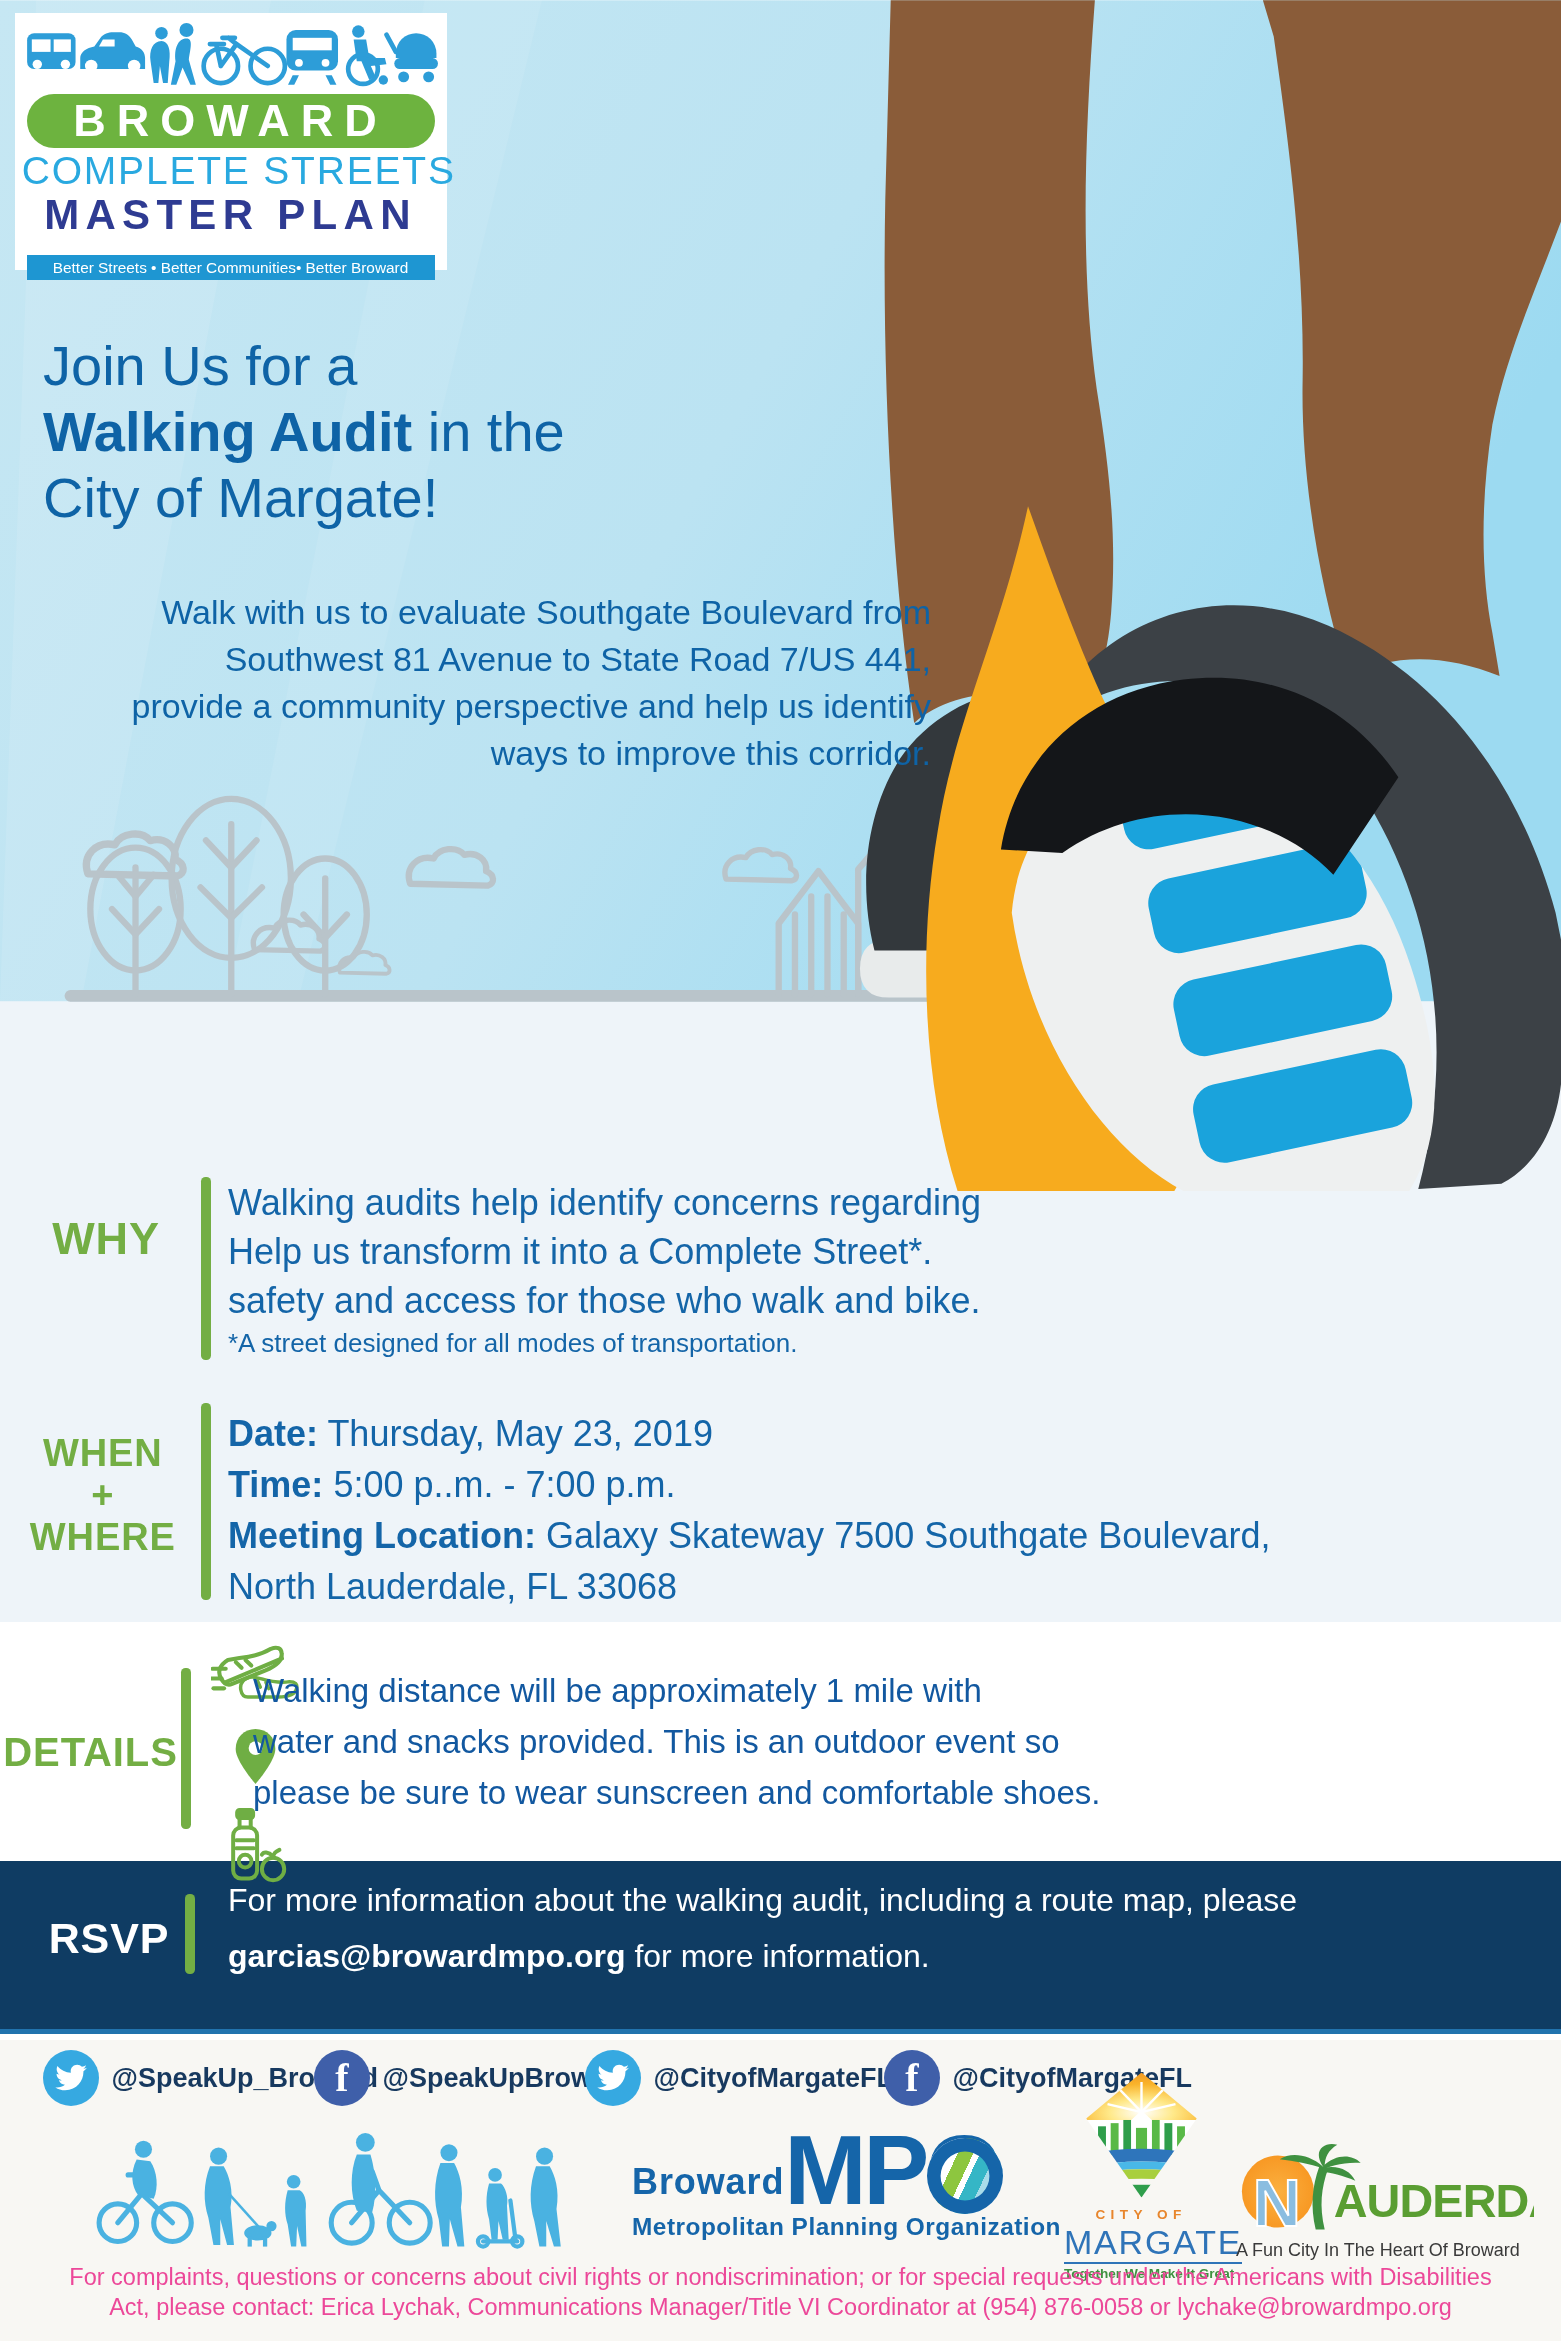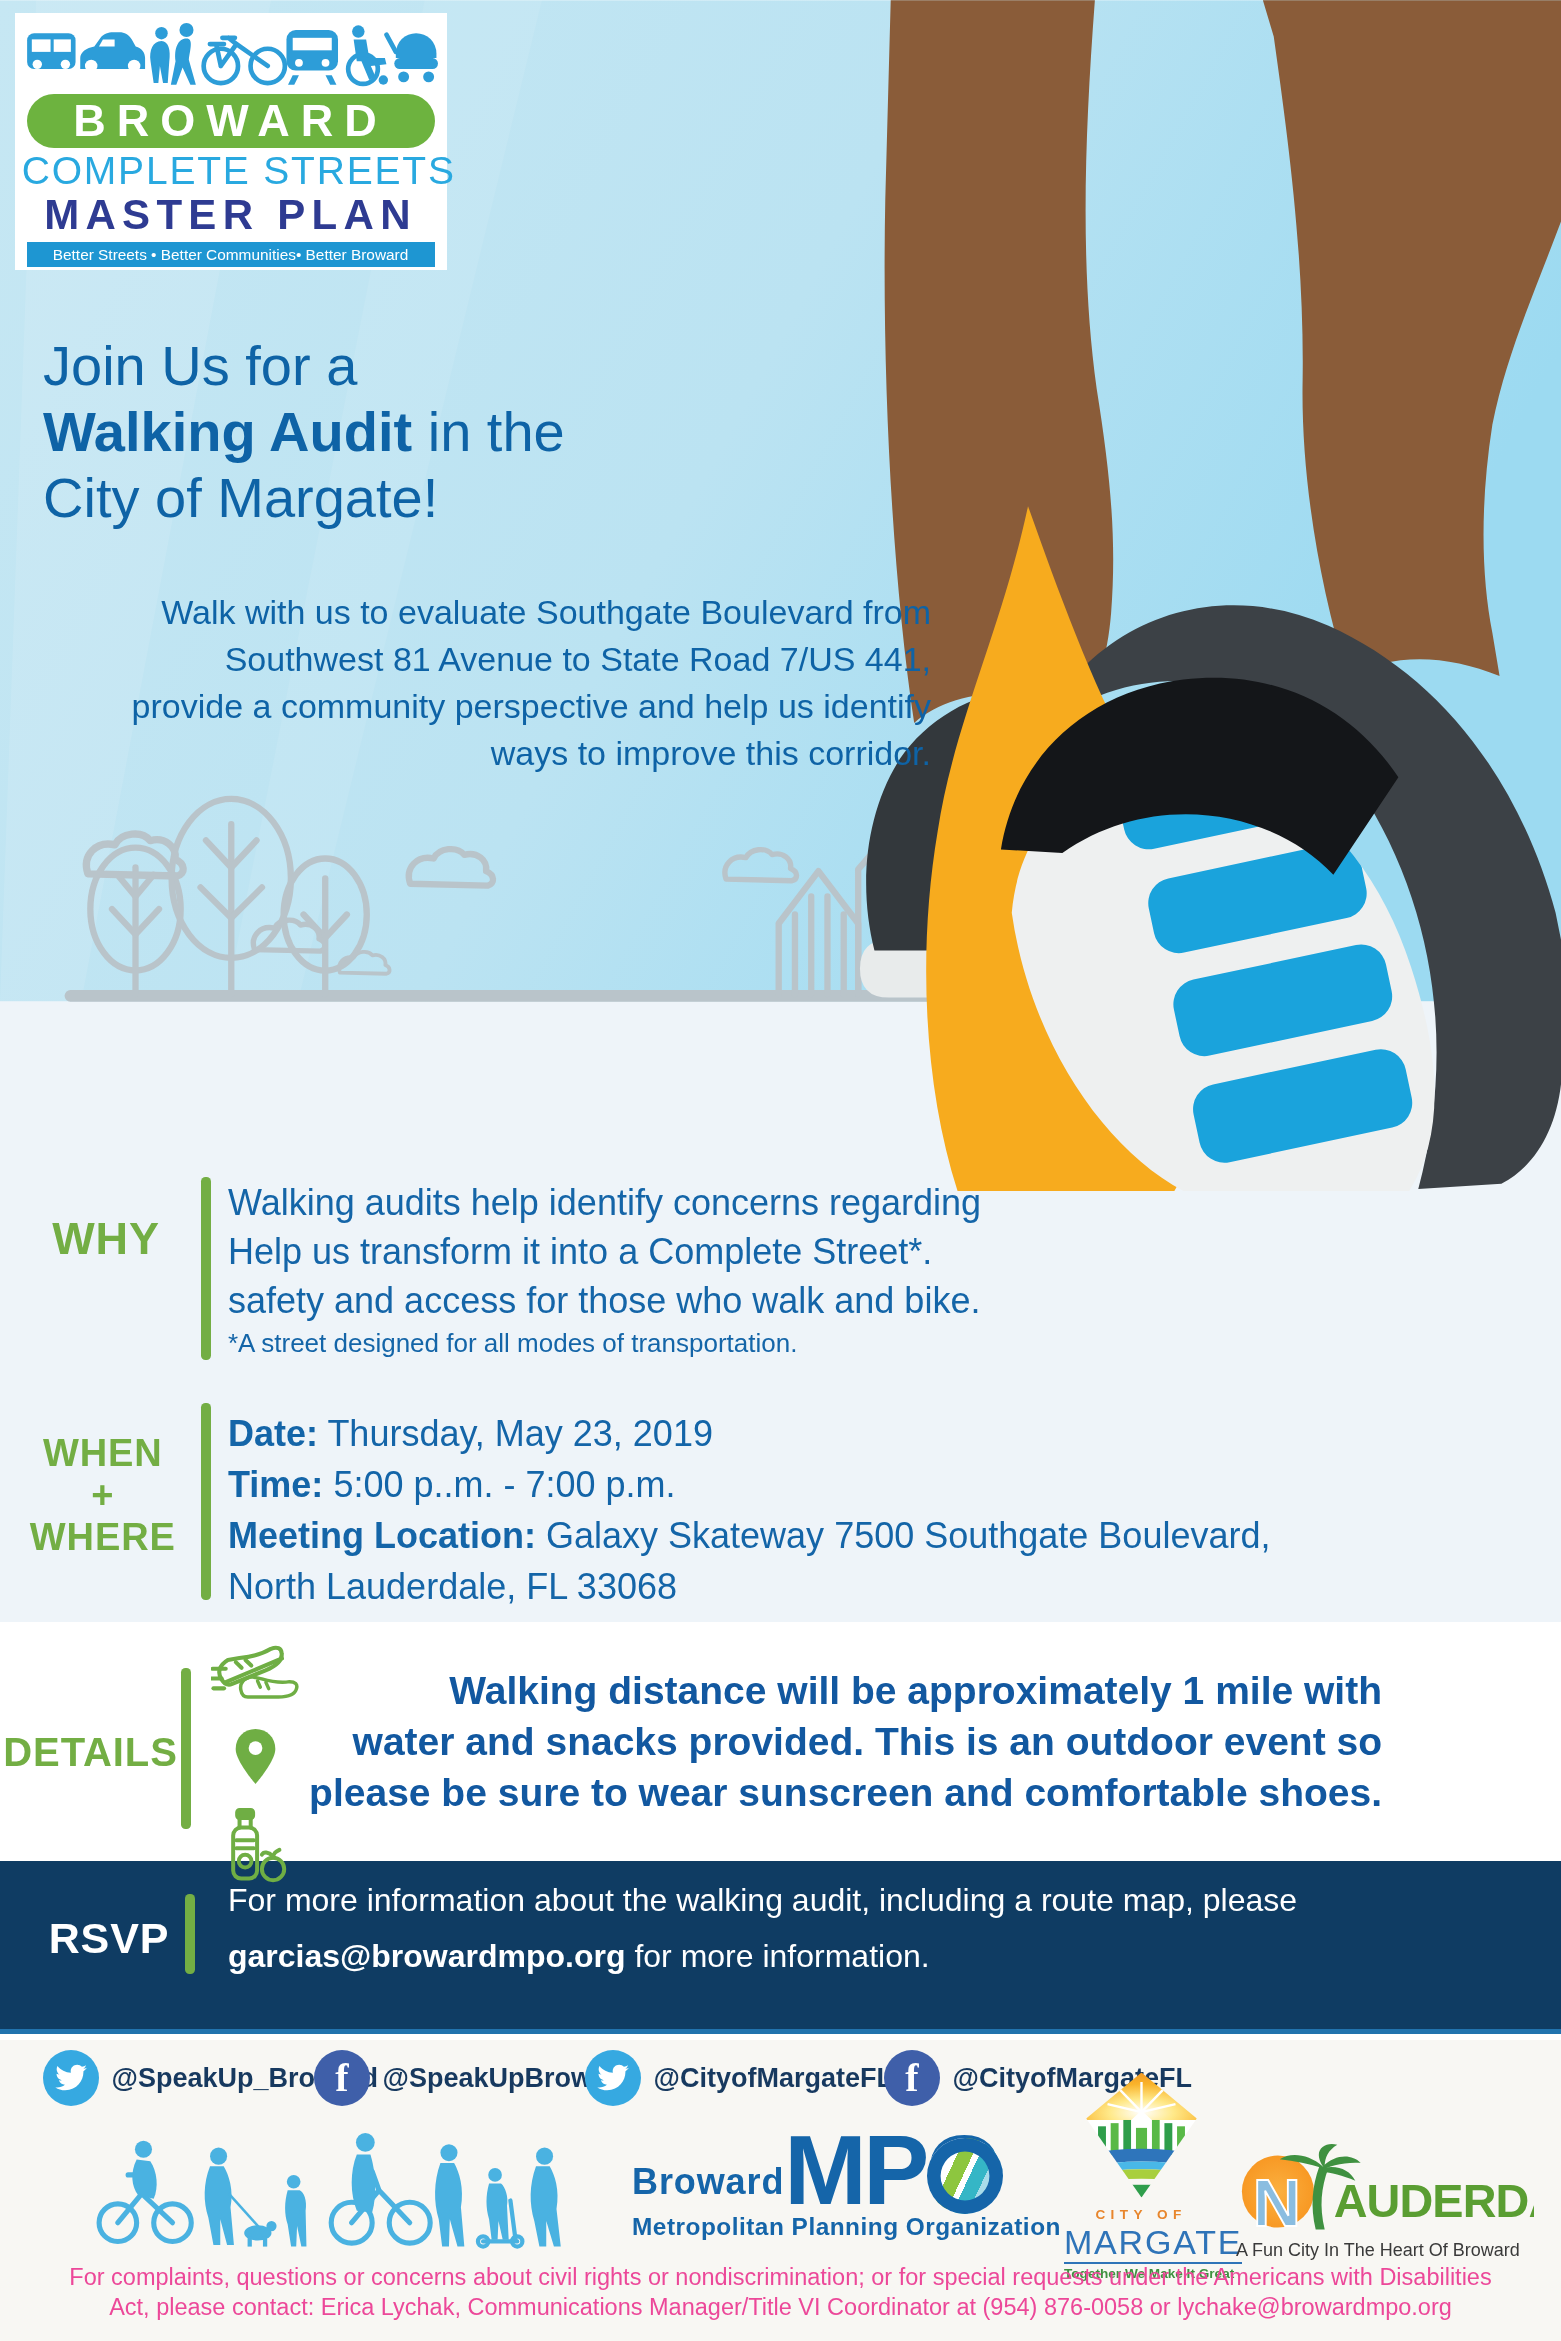--- a/index.html
+++ b/index.html
@@ -12,37 +12,37 @@
   .rsvp-bg{left:0;top:1861px;width:1561px;height:173px;background:#0f3c63;border-bottom:5.4px solid #2173ae;z-index:0}
   .footer-bg{left:0;top:2040px;width:1561px;height:302px;background:#f8f7f3;z-index:0}
   
   .hero-svg{left:0;top:0;width:1561px;height:1193px;z-index:1;pointer-events:none}
   .content{z-index:2}
   .logo-card{left:14.5px;top:12.6px;width:432px;height:257px;background:#fff;padding:9px 7.2px 0 7.2px;text-align:center}
   .logo-word{display:block;margin:3.6px auto 0;width:408px;background:#6db33f;border-radius:27px;color:#fff;
     font-size:45px;font-weight:bold;letter-spacing:11px;line-height:54px}
   .logo-l2{display:block;color:#29a9e0;font-size:39px;letter-spacing:1.8px;line-height:42px;margin-top:1.8px;white-space:nowrap}
   .logo-l3{display:block;color:#2e3b92;font-size:42px;font-weight:bold;letter-spacing:6.3px;line-height:45px;white-space:nowrap}
-  .logo-tagbar{display:block;margin:5px auto 0;width:408px;background:#1e96d2;color:#fff;font-size:15.4px;line-height:25px;white-space:nowrap}
+  .logo-tagbar{display:block;margin:18px auto 0;width:408px;background:#1e96d2;color:#fff;font-size:15.4px;line-height:25px;white-space:nowrap}
   .headline{left:43px;top:333px;color:#0e63a6;font-size:56px;line-height:66px;white-space:nowrap}
   .headline b{font-weight:bold}
   .intro{left:36px;top:589px;width:895px;text-align:right;color:#0e63a6;font-size:34px;line-height:47px}
   .intro div{white-space:nowrap}
   
   .green{color:#73ae44}
   .gbar{width:10px;background:#73ae44;border-radius:4.5px}
   .seclabel{font-weight:bold;text-align:center;letter-spacing:0.9px}
   .bodyblue{color:#1465a8}
   .why-text{left:228px;top:1178px;font-size:36px;line-height:49px}
   .why-text div{white-space:nowrap}
   .why-foot{font-size:26px;line-height:36px}
   .ww-text{left:228px;top:1408px;font-size:36px;line-height:51px}
   .ww-text div{white-space:nowrap}
   .ww-text b{font-weight:bold}
-  .details-text{left:253px;top:1665px;width:1129px;text-align:right;color:#1258a0;font-weight:bold;font-size:39px;line-height:51px}
+  .details-text{left:253px;top:1665px;width:1129px;text-align:left;color:#1258a0;font-weight:normal;font-size:33px;line-height:51px}
   .details-text div{white-space:nowrap}
   .det-icons{left:206px;width:99px;text-align:center}
   .rsvp-text{left:228px;top:1872px;color:#ffffff;font-size:32px;line-height:56px}
   .rsvp-text div{white-space:nowrap}
   .rsvp-text b{font-weight:bold}
   .rsvp-label{left:41px;top:1914px;width:136px;color:#fff;font-size:43px}
   
   .social{left:0;top:2049px;width:1561px;height:63px}
   .soc-item{position:absolute;top:0;height:58px;display:flex;align-items:center;gap:12.6px}
   .soc-circle{width:56px;height:56px;border-radius:50%;display:flex;align-items:center;justify-content:center;flex:0 0 auto}

